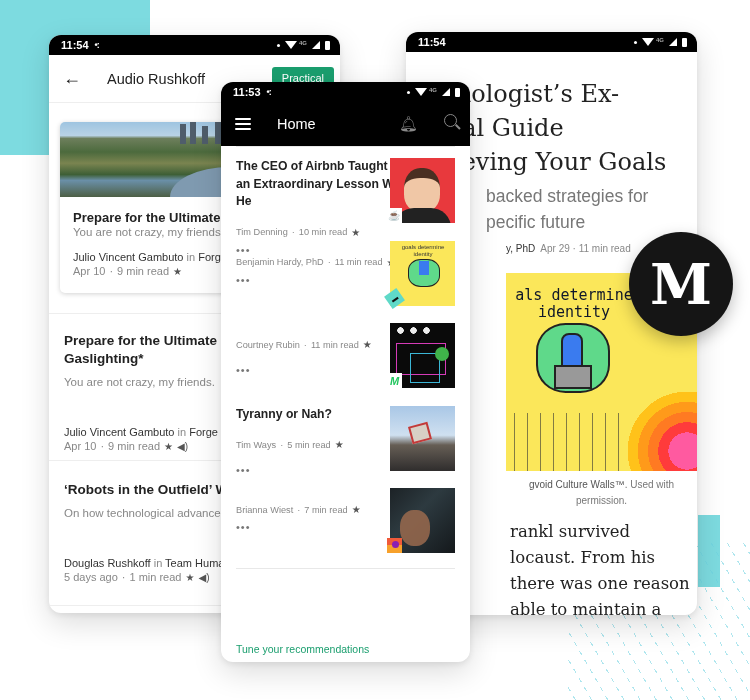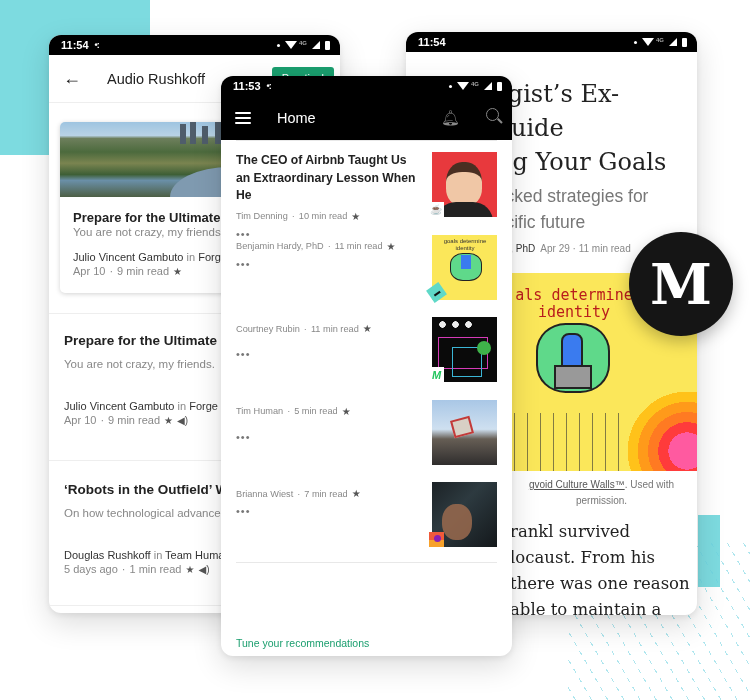--- a/index.html
+++ b/index.html
@@ -47,61 +47,61 @@
   .fc-sub { font-size: 11.5px; color: #888; white-space: nowrap; margin-top: 1px; }
   .fc-author { font-size: 11px; color: #333; margin-top: 13px; white-space: nowrap; }
   .fc-author .in { color: #888; }
   .fc-meta { font-size: 11px; color: #888; margin-top: 2px; display: flex; align-items: center; gap: 4px; }
   .star { color: #555; font-size: 10px; }
   .speaker { color: #555; font-size: 10px; }
   .list-divider { position: absolute; left: 0; right: 0; height: 1px; background: #eee; }
   .audio-item { position: absolute; left: 15px; width: 270px; }
   .ai-title { font-size: 13.5px; font-weight: bold; line-height: 18px; color: #222; white-space: nowrap; }
   .ai-sub { font-size: 11.5px; color: #888; margin-top: 8px; white-space: nowrap; }
-  .ai-author { font-size: 11px; color: #333; margin-top: 30px; white-space: nowrap; }
+  .ai-author { font-size: 11px; color: #333; margin-top: 38px; white-space: nowrap; }
   .ai-author .in { color: #888; }
   .ai-meta { font-size: 11px; color: #888; margin-top: 2px; display: flex; gap: 4px; align-items: center; }
 
   
   #phone-article { left: 406px; top: 32px; width: 291px; height: 583px; }
   .article-title { position: absolute; left: 20px; top: 45px; font-family: "DejaVu Serif", serif; font-size: 24px; line-height: 34px; color: #222; width: 400px; margin-left: -50px; white-space: pre-line; }
   .article-sub { position: absolute; left: 80px; top: 151px; font-size: 17.5px; line-height: 26px; color: #777; white-space: pre-line; }
   .article-meta { position: absolute; left: 100px; top: 211px; font-size: 10px; color: #888; white-space: nowrap; }
   .article-meta .name { color: #333; }
   .hero-img { position: absolute; left: 100px; top: 241px; width: 191px; height: 198px; background: #fbe75a; overflow: hidden; }
-  .hero-img .hand { position: absolute; left: 8px; top: 14px; font-family: "DejaVu Sans Mono", monospace; font-size: 15px; line-height: 17px; color: #b91c1c; text-align: center; width: 120px; white-space: pre-line; }
+  .hero-img .hand { position: absolute; left: 8px; top: 14px; font-family: "DejaVu Sans Mono", monospace; font-size: 15px; line-height: 17px; color: #0f172a; text-align: center; width: 120px; white-space: pre-line; }
   .hero-img .cloud { position: absolute; left: 30px; top: 50px; width: 74px; height: 70px; background: #5fd98a; border-radius: 40%; border: 2px solid #222; }
   .hero-img .head { position: absolute; left: 55px; top: 60px; width: 22px; height: 34px; background: #3a7bef; border: 2px solid #222; border-radius: 8px 8px 2px 2px; }
   .hero-img .column { position: absolute; left: 48px; top: 92px; width: 38px; height: 24px; background: #999; border: 2px solid #222; }
   .hero-img .rainbow { position: absolute; right: -50px; bottom: -40px; width: 120px; height: 120px; border-radius: 50%;
     background: radial-gradient(circle, #ff5aa0 0 22%, #ff3b3b 22% 34%, #ff7a22 34% 46%, #ff9a1a 46% 58%, #ffc21a 58% 70%, transparent 70%); }
   .hero-img .wires { position: absolute; left: 0; bottom: 0; width: 120px; height: 58px;
     background: repeating-linear-gradient(90deg, transparent 0 8px, #333 8px 9px, transparent 9px 13px); opacity: 0.6; }
   .caption { position: absolute; left: 100px; top: 445px; width: 191px; font-size: 10px; color: #777; text-align: center; line-height: 16px; }
-  .caption .link { text-decoration: underline; color: #555; }
+  .caption .link { color: #555; }
   .article-body { position: absolute; left: 104px; top: 487px; font-family: "DejaVu Serif", serif; font-size: 16.5px; line-height: 26px; color: #222; white-space: pre-line; }
 
   .medium-badge { position: absolute; left: 629px; top: 232px; width: 104px; height: 104px; background: #151515; border-radius: 50%;
     display: flex; align-items: center; justify-content: center; color: #fff; font-family: "DejaVu Serif", serif; font-weight: bold; font-size: 56px;
     box-shadow: 0 6px 16px rgba(0,0,0,0.25); z-index: 6; }
 
   
-  #phone-home { left: 221px; top: 76px; width: 291px; height: 580px; z-index: 5; }
+  #phone-home { left: 221px; top: 82px; width: 249px; height: 580px; z-index: 5; }
   .appbar-dark { height: 44px; background: #000; color: #fff; display: flex; align-items: center; padding: 0 14px; position: relative; }
   .hamburger { width: 16px; height: 12px; display: flex; flex-direction: column; justify-content: space-between; }
   .hamburger span { height: 2px; background: #fff; border-radius: 1px; }
   .home-title { font-size: 14.5px; margin-left: 26px; }
   .bell-icon { position: absolute; right: 52px; top: 13px; color: #888; font-size: 15px; }
   .search-icon { position: absolute; right: 13px; top: 12px; width: 13px; height: 13px; border: 1.6px solid #888; border-radius: 50%; }
   .search-icon::after { content: ""; position: absolute; width: 6px; height: 1.6px; background: #888; right: -5px; bottom: -2px; transform: rotate(45deg); }
   .section-title { font-size: 16.5px; color: #111; padding: 13px 15px 0; height: 46px; }
   .home-divider { margin: 0 15px; height: 1px; background: #e8e8e8; }
   .story { position: relative; height: 82.5px; padding: 11px 4px 0 15px; }
   .story-title { font-size: 12.2px; font-weight: bold; color: #222; line-height: 17.5px; width: 185px; }
-  .story-meta { font-size: 9.2px; color: #888; margin-top: 6px; display: flex; align-items: center; gap: 4px; white-space: nowrap; }
+  .story-meta { font-size: 9.2px; color: #888; margin-top: 16px; display: flex; align-items: center; gap: 4px; white-space: nowrap; }
   .story-more { font-size: 11px; color: #777; margin-top: 6px; letter-spacing: 1px; }
   .thumb { position: absolute; right: 15px; top: 11px; width: 65px; height: 65px; overflow: hidden; }
   .pub-badge { position: absolute; right: 68px; top: 61px; width: 15px; height: 15px; background: #fff; display: flex; align-items: center; justify-content: center; font-size: 10px; z-index: 2; }
   .thumb-airbnb { background: #e8393d; }
   .thumb-airbnb .face { position: absolute; left: 14px; top: 10px; width: 36px; height: 44px; background: #f0c7a6; border-radius: 45% 45% 40% 40%; border-top: 10px solid #4a2f22; }
   .thumb-airbnb .suit { position: absolute; left: 4px; top: 50px; width: 57px; height: 20px; background: #222; border-radius: 20px 20px 0 0; }
   .thumb-goals { background: #fbe75a; }
   .thumb-goals .cloud { position: absolute; left: 18px; top: 18px; width: 32px; height: 28px; background: #5fd98a; border-radius: 40%; border: 1px solid #222; }
   .thumb-goals .hd { position: absolute; left: 29px; top: 20px; width: 10px; height: 14px; background: #3a7bef; }
   .thumb-goals .txt { position: absolute; left: 8px; top: 3px; font-size: 6px; color: #333; width: 50px; text-align: center; line-height: 7px; }
@@ -170,20 +170,21 @@
         <span class="star">★</span>
       </div>
     </div>
   </div>
 
   <div class="list-divider" style="top:278px;"></div>
 
   <div class="audio-item" style="top:297px;">
     <div class="ai-title">
       <div>Prepare for the Ultimate</div>
+      <div>Gaslighting*</div>
     </div>
     <div class="ai-sub">You are not crazy, my friends.</div>
     <div class="ai-author">
       <span>Julio Vincent Gambuto</span>
       <span class="in">in</span>
       <span>Forge</span>
     </div>
     <div class="ai-meta">
       <span>Apr 10</span>
       <span>·</span>
@@ -330,22 +331,23 @@
     <div class="thumb thumb-office">
         <div class="lamp"></div>
         <div class="r1"></div>
         <div class="r2"></div>
         <div class="plant"></div>
       </div>
     <div class="pub-badge m">M</div>
   </div>
 
   <div class="story">
-    <div class="story-meta">
-      <span>Tim Human</span>
+    <div class="story-title">Tyranny or Nah?</div>
+    <div class="story-meta">
+      <span>Tim Ways</span>
       <span>·</span>
       <span>5 min read</span>
       <span class="star">★</span>
     </div>
     <div class="story-more" style="margin-top:14px;">•••</div>
     <div class="thumb thumb-protest">
         <div class="sign"></div>
       </div>
   </div>
 

